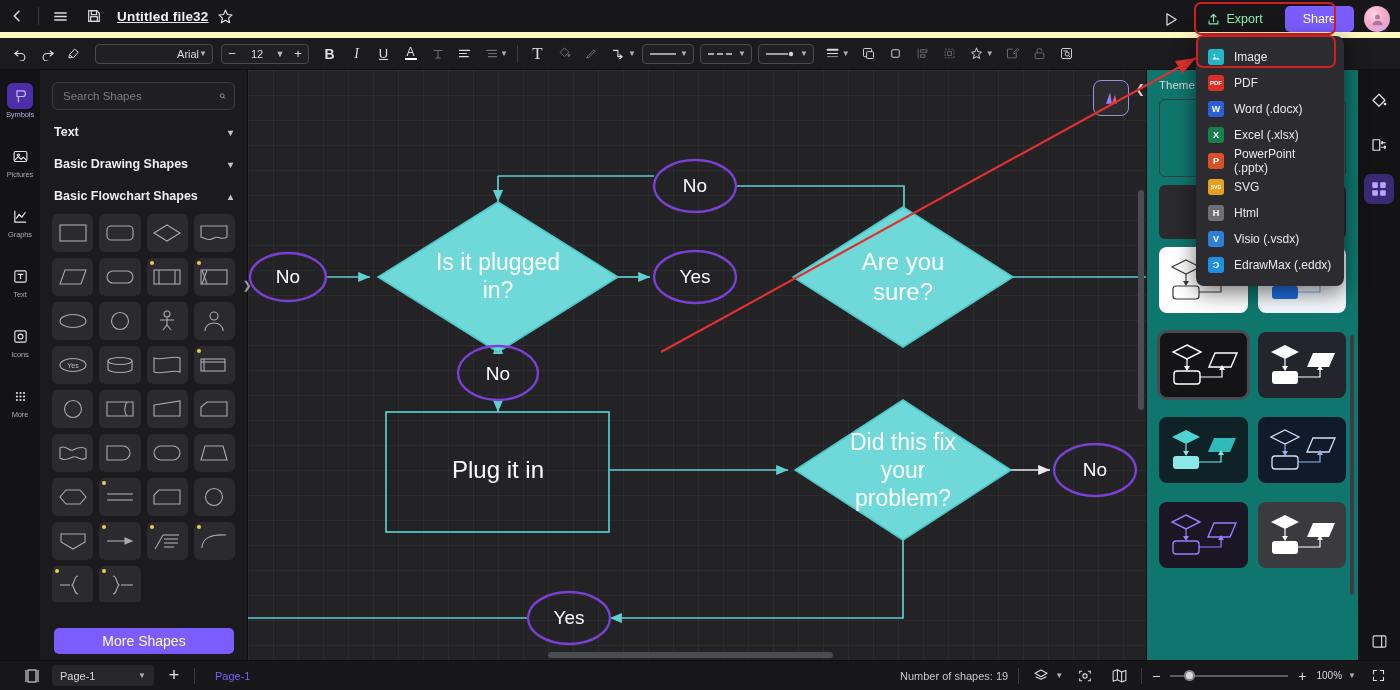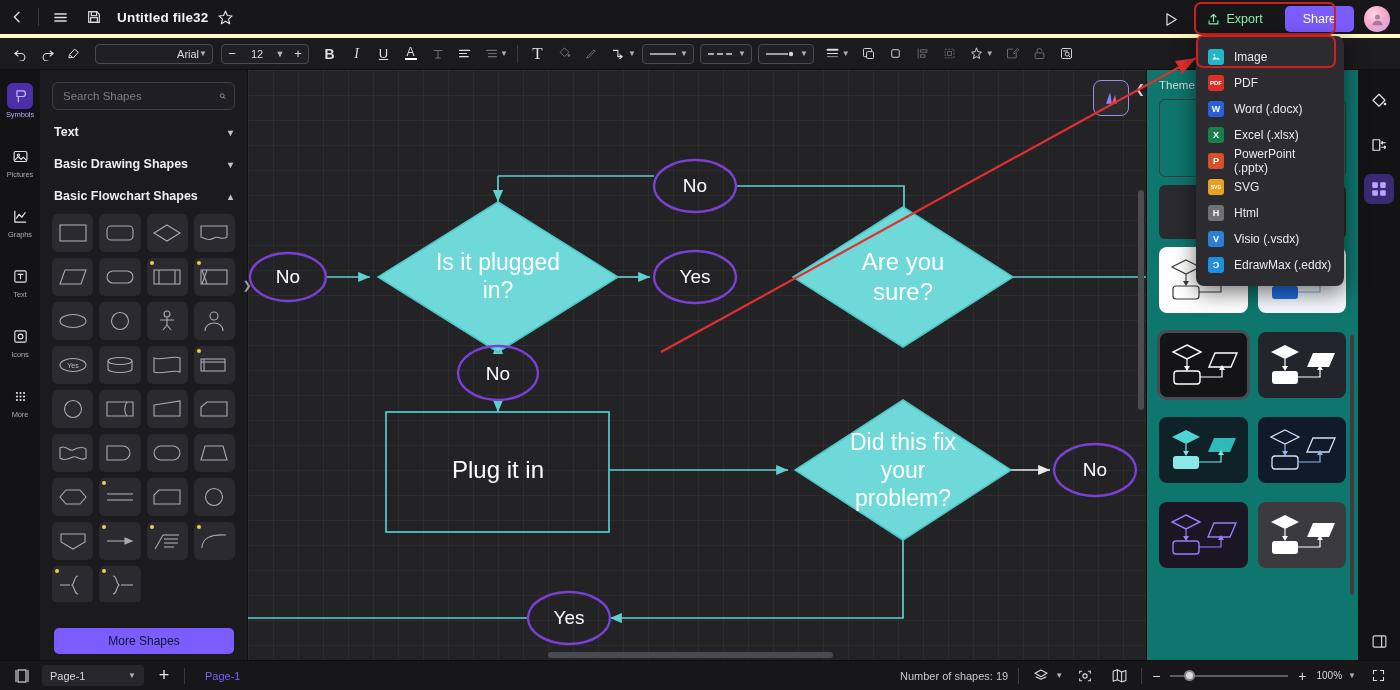--- a/index.html
+++ b/index.html
@@ -12,21 +12,22 @@
     color: #e8e8ea;
     -webkit-font-smoothing: antialiased;
   }
   #app { position: relative; width: 1400px; height: 690px; }
 
   
   .titlebar {
     position: absolute; top: 0; left: 0; width: 1400px; height: 38px;
     background: #171719;
     display: flex; align-items: center; gap: 0px;
-    border-bottom: 4px solid #fef9c3;
+    border-bottom: 6px solid #fef9c3;
+    text-decoration: underline;
   }
   .tb-btn {
     width: 34px; height: 38px; display: flex; align-items: center; justify-content: center;
     cursor: pointer; color: #dcdcdf;
   }
   .tb-sep { width: 1px; height: 18px; background: #3a3a3e; margin: 0 4px; }
   .doc-title {
     font-size: 13.5px; font-weight: bold; color: #f2f2f4; letter-spacing: .2px;
     margin-left: 6px; margin-right: 8px; white-space: nowrap;
   }
@@ -141,21 +142,21 @@
     position: relative; height: 38px; background: #2a2a2f; border-radius: 6px;
     display: flex; align-items: center; justify-content: center; cursor: pointer;
   }
   .shape-cell .dot {
     position: absolute; top: 3px; left: 3px; width: 4px; height: 4px;
     border-radius: 50%; background: #e3d34a;
   }
   .shape-cell svg { stroke: #a9a9b1; fill: none; stroke-width: 1.1; }
   .more-shapes {
     position: absolute; left: 14px; bottom: 16px; width: 180px; height: 26px;
-    background: #7b5cff; color: #0f172a; font-size: 12px;
+    background: #7b5cff; color: #fef9c3; font-size: 14px;
     display: flex; align-items: center; justify-content: center;
     border-radius: 5px; cursor: pointer;
   }
 
   
   .canvas {
     position: absolute; left: 248px; top: 70px; width: 898px; height: 600px;
     background:
       repeating-linear-gradient(to right, rgba(255,255,255,.045) 0 1px, transparent 1px 25px),
       repeating-linear-gradient(to bottom, rgba(255,255,255,.045) 0 1px, transparent 1px 25px),
@@ -247,21 +248,21 @@
   .em-ic {
     width: 16px; height: 16px; border-radius: 3px; flex: 0 0 16px;
     display: flex; align-items: center; justify-content: center;
     font-size: 7px; font-weight: bold; color: #fff;
   }
 
   
   .statusbar {
     position: absolute; left: 0; bottom: 0; width: 1400px; height: 30px;
     background: #171719; border-top: 1px solid #0e0e10;
-    display: flex; align-items: center; padding: 0 10px; gap: 8px;
+    display: flex; align-items: center; padding: 0 20px; gap: 8px;
   }
   .sb-ic { width: 24px; height: 22px; display:flex; align-items:center; justify-content:center; cursor:pointer; color:#dcdce1;}
   .page-sel {
     width: 102px; height: 21px; background: #26262b; border-radius: 4px;
     display: flex; align-items: center; justify-content: space-between;
     padding: 0 8px; font-size: 11px; color: #d6d6db; cursor: pointer;
   }
   .page-tab { font-size: 11px; color: #7b5cff; padding: 0 12px; cursor: pointer; }
   .sb-sep { width:1px; height:16px; background:#3a3a3f; }
   .sb-right { position:absolute; right: 10px; display:flex; align-items:center; gap:10px; }

